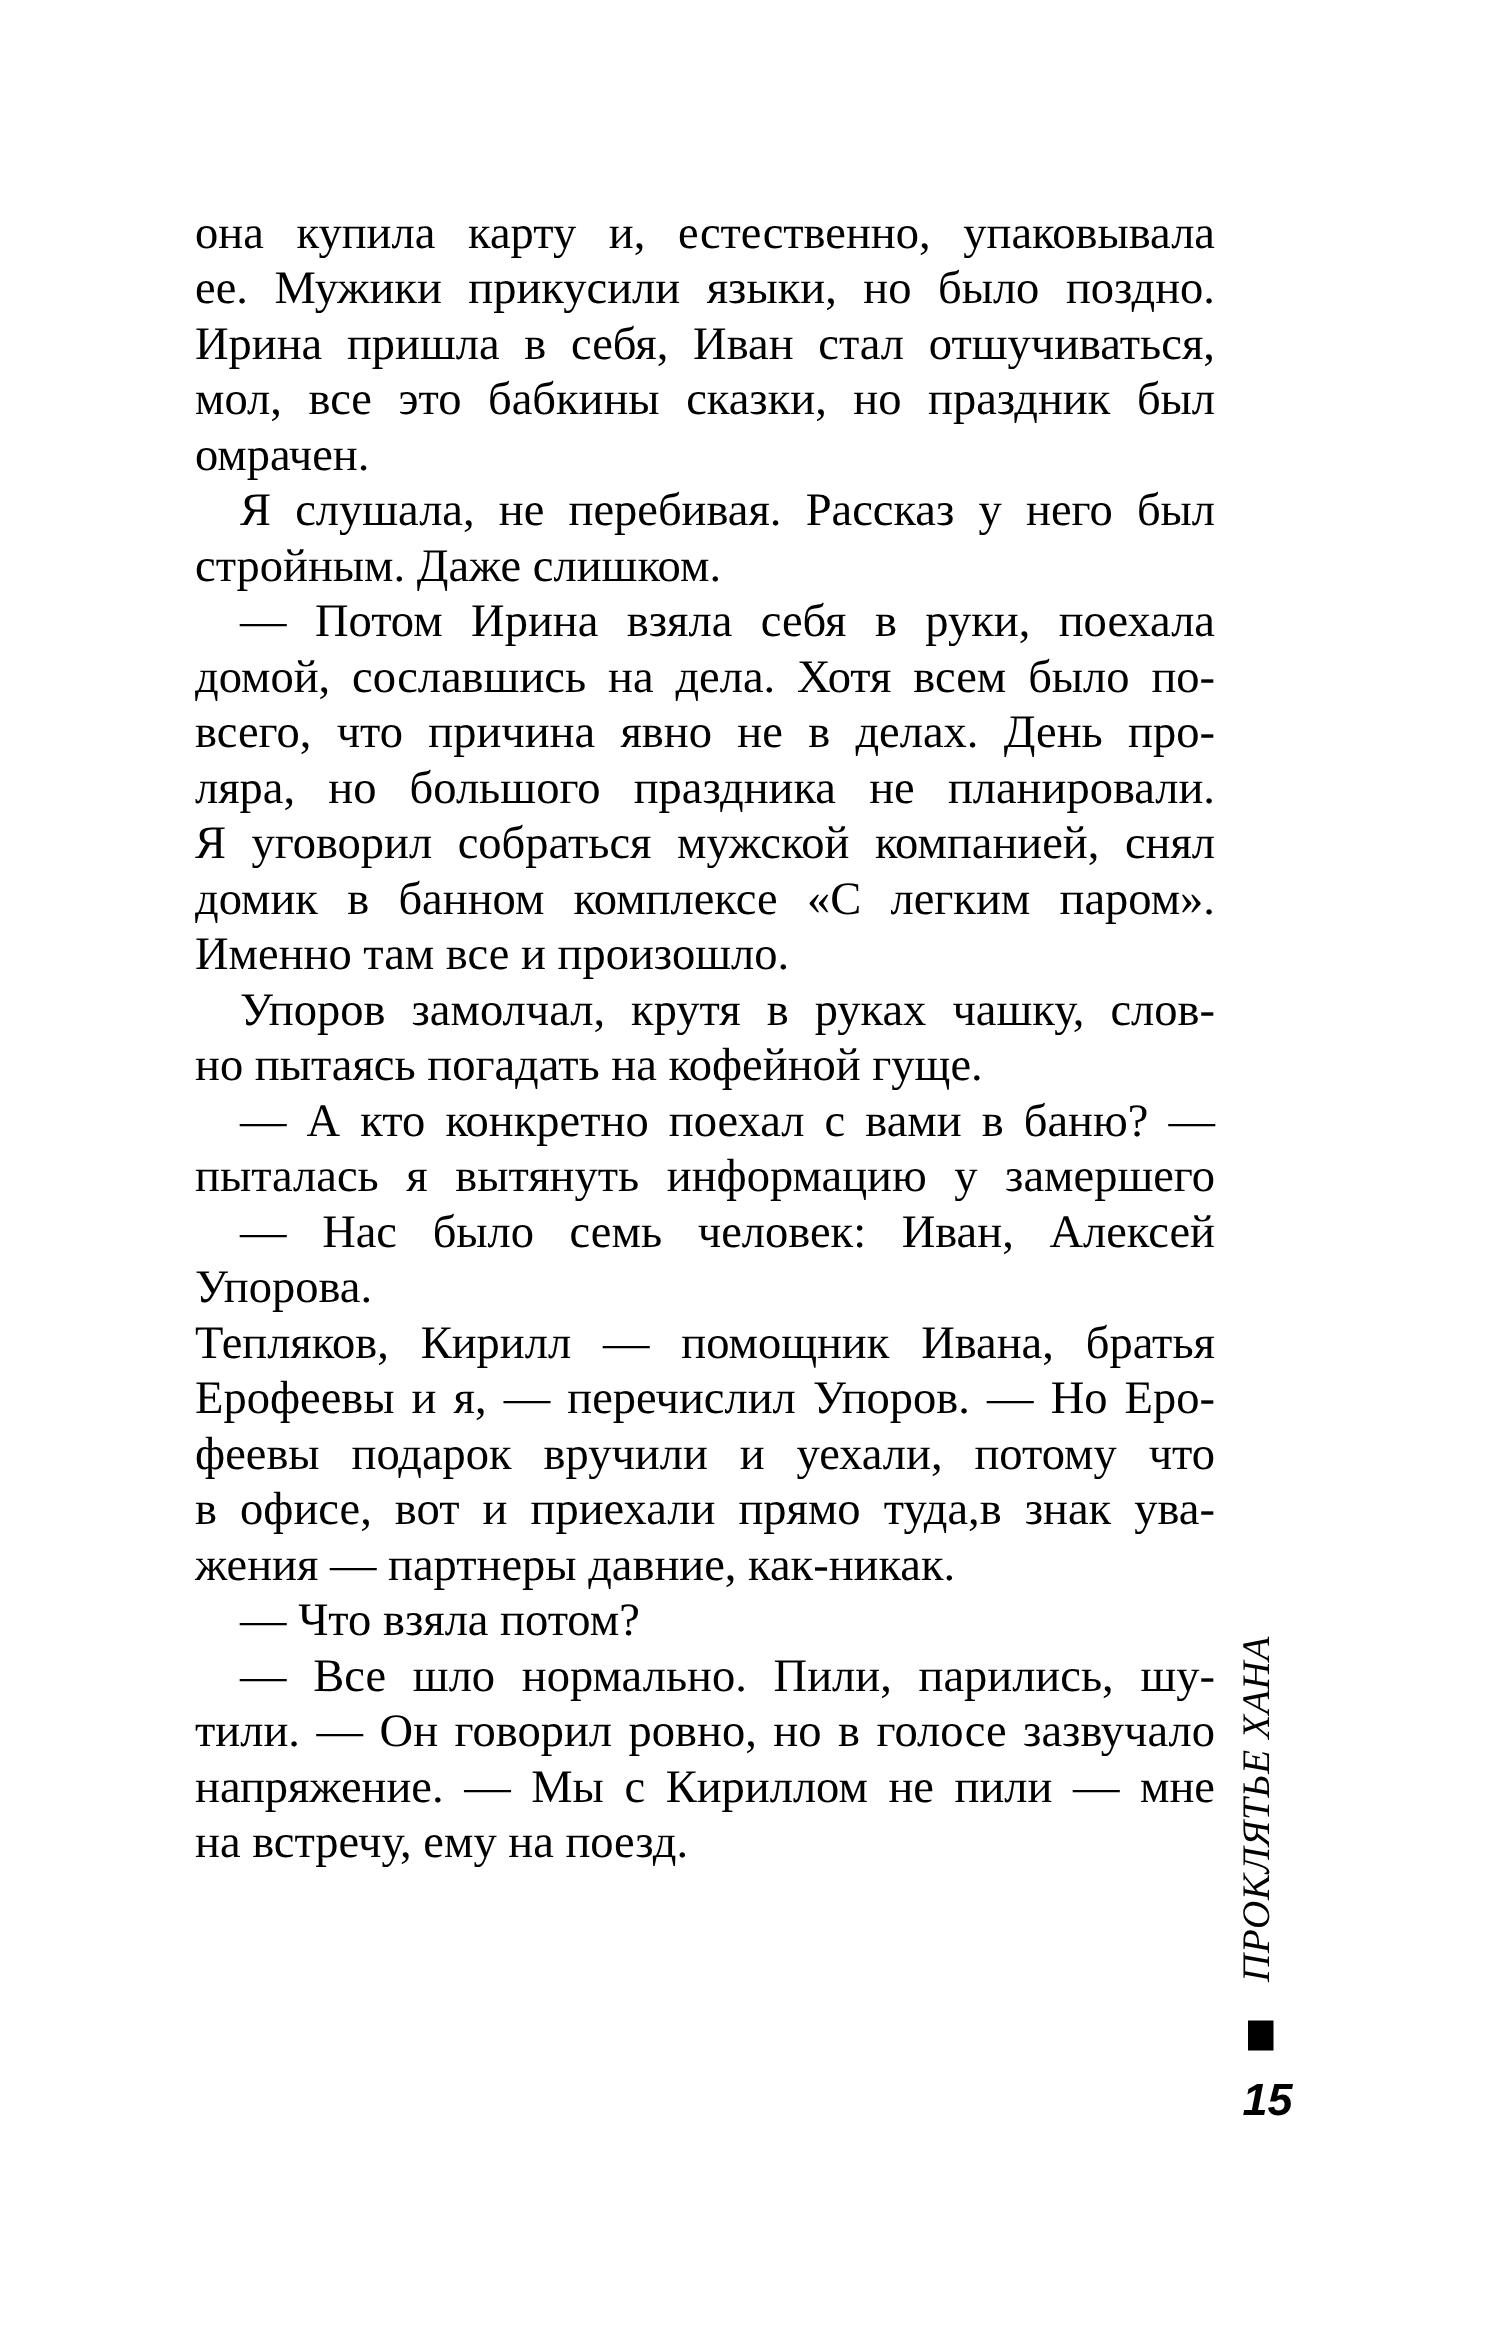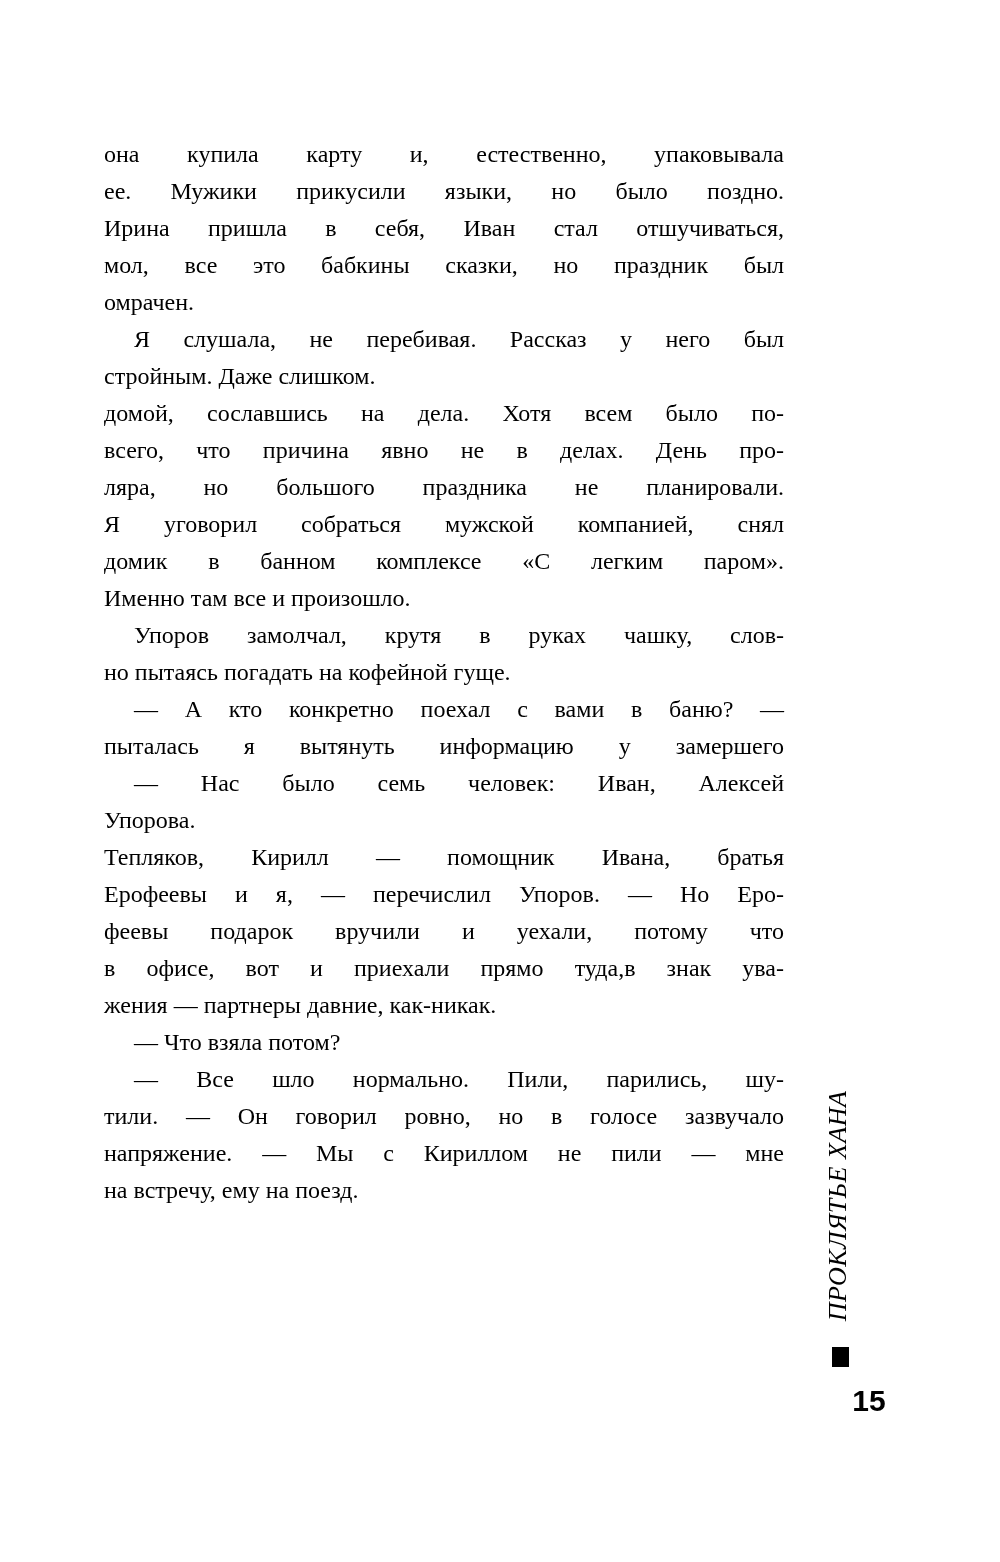--- a/index.html
+++ b/index.html
@@ -9,25 +9,25 @@
   .page {
     position: relative;
     width: 1000px;
     height: 1562px;
     background: #ffffff;
     overflow: hidden;
     font-family: "Liberation Serif", serif;
   }
   .body-text {
     position: absolute;
-    left: 104px;
+    left: 130px;
     top: 136px;
     width: 680px;
     font-family: "Liberation Serif", serif;
-    font-size: 24px;
+    font-size: 31px;
     line-height: 37px;
     color: #000000;
   }
   .line {
     text-align: justify;
     text-align-last: justify;
     white-space: normal;
   }
   .line.last {
     text-align: right;
@@ -56,43 +56,45 @@
   .side-square {
     position: absolute;
     left: 832px;
     top: 1347px;
     width: 17px;
     height: 20px;
     background: #000000;
   }
   .page-number {
     position: absolute;
-    left: 844px;
+    left: 820px;
     top: 1384px;
     width: 50px;
     text-align: center;
     font-family: "Liberation Sans", sans-serif;
     font-weight: bold;
     font-size: 30px;
     color: #000000;
+    font-style: italic;
   }
 </style>
 </head>
 <body>
 
 <div class="page" style="background: rgb(255, 255, 255); color: rgb(0, 0, 0);">
 
   <div class="body-text">
       <div class="line">она купила карту и, естественно, упаковывала</div>
       <div class="line">ее. Мужики прикусили языки, но было поздно.</div>
       <div class="line">Ирина пришла в себя, Иван стал отшучиваться,</div>
       <div class="line">мол, все это бабкины сказки, но праздник был</div>
       <div class="line last">омрачен.</div>
       <div class="line ind">Я слушала, не перебивая. Рассказ у него был</div>
       <div class="line last">стройным. Даже слишком.</div>
+      <div class="line ind">— Потом Ирина взяла себя в руки, поехала</div>
       <div class="line">домой, сославшись на дела. Хотя всем было по-</div>
       <div class="line">всего, что причина явно не в делах. День про-</div>
       <div class="line">ляра, но большого праздника не планировали.</div>
       <div class="line">Я уговорил собраться мужской компанией, снял</div>
       <div class="line">домик в банном комплексе «С легким паром».</div>
       <div class="line last">Именно там все и произошло.</div>
       <div class="line ind">Упоров замолчал, крутя в руках чашку, слов-</div>
       <div class="line last">но пытаясь погадать на кофейной гуще.</div>
       <div class="line ind">— А кто конкретно поехал с вами в баню? —</div>
       <div class="line">пыталась я вытянуть информацию у замершего</div>

